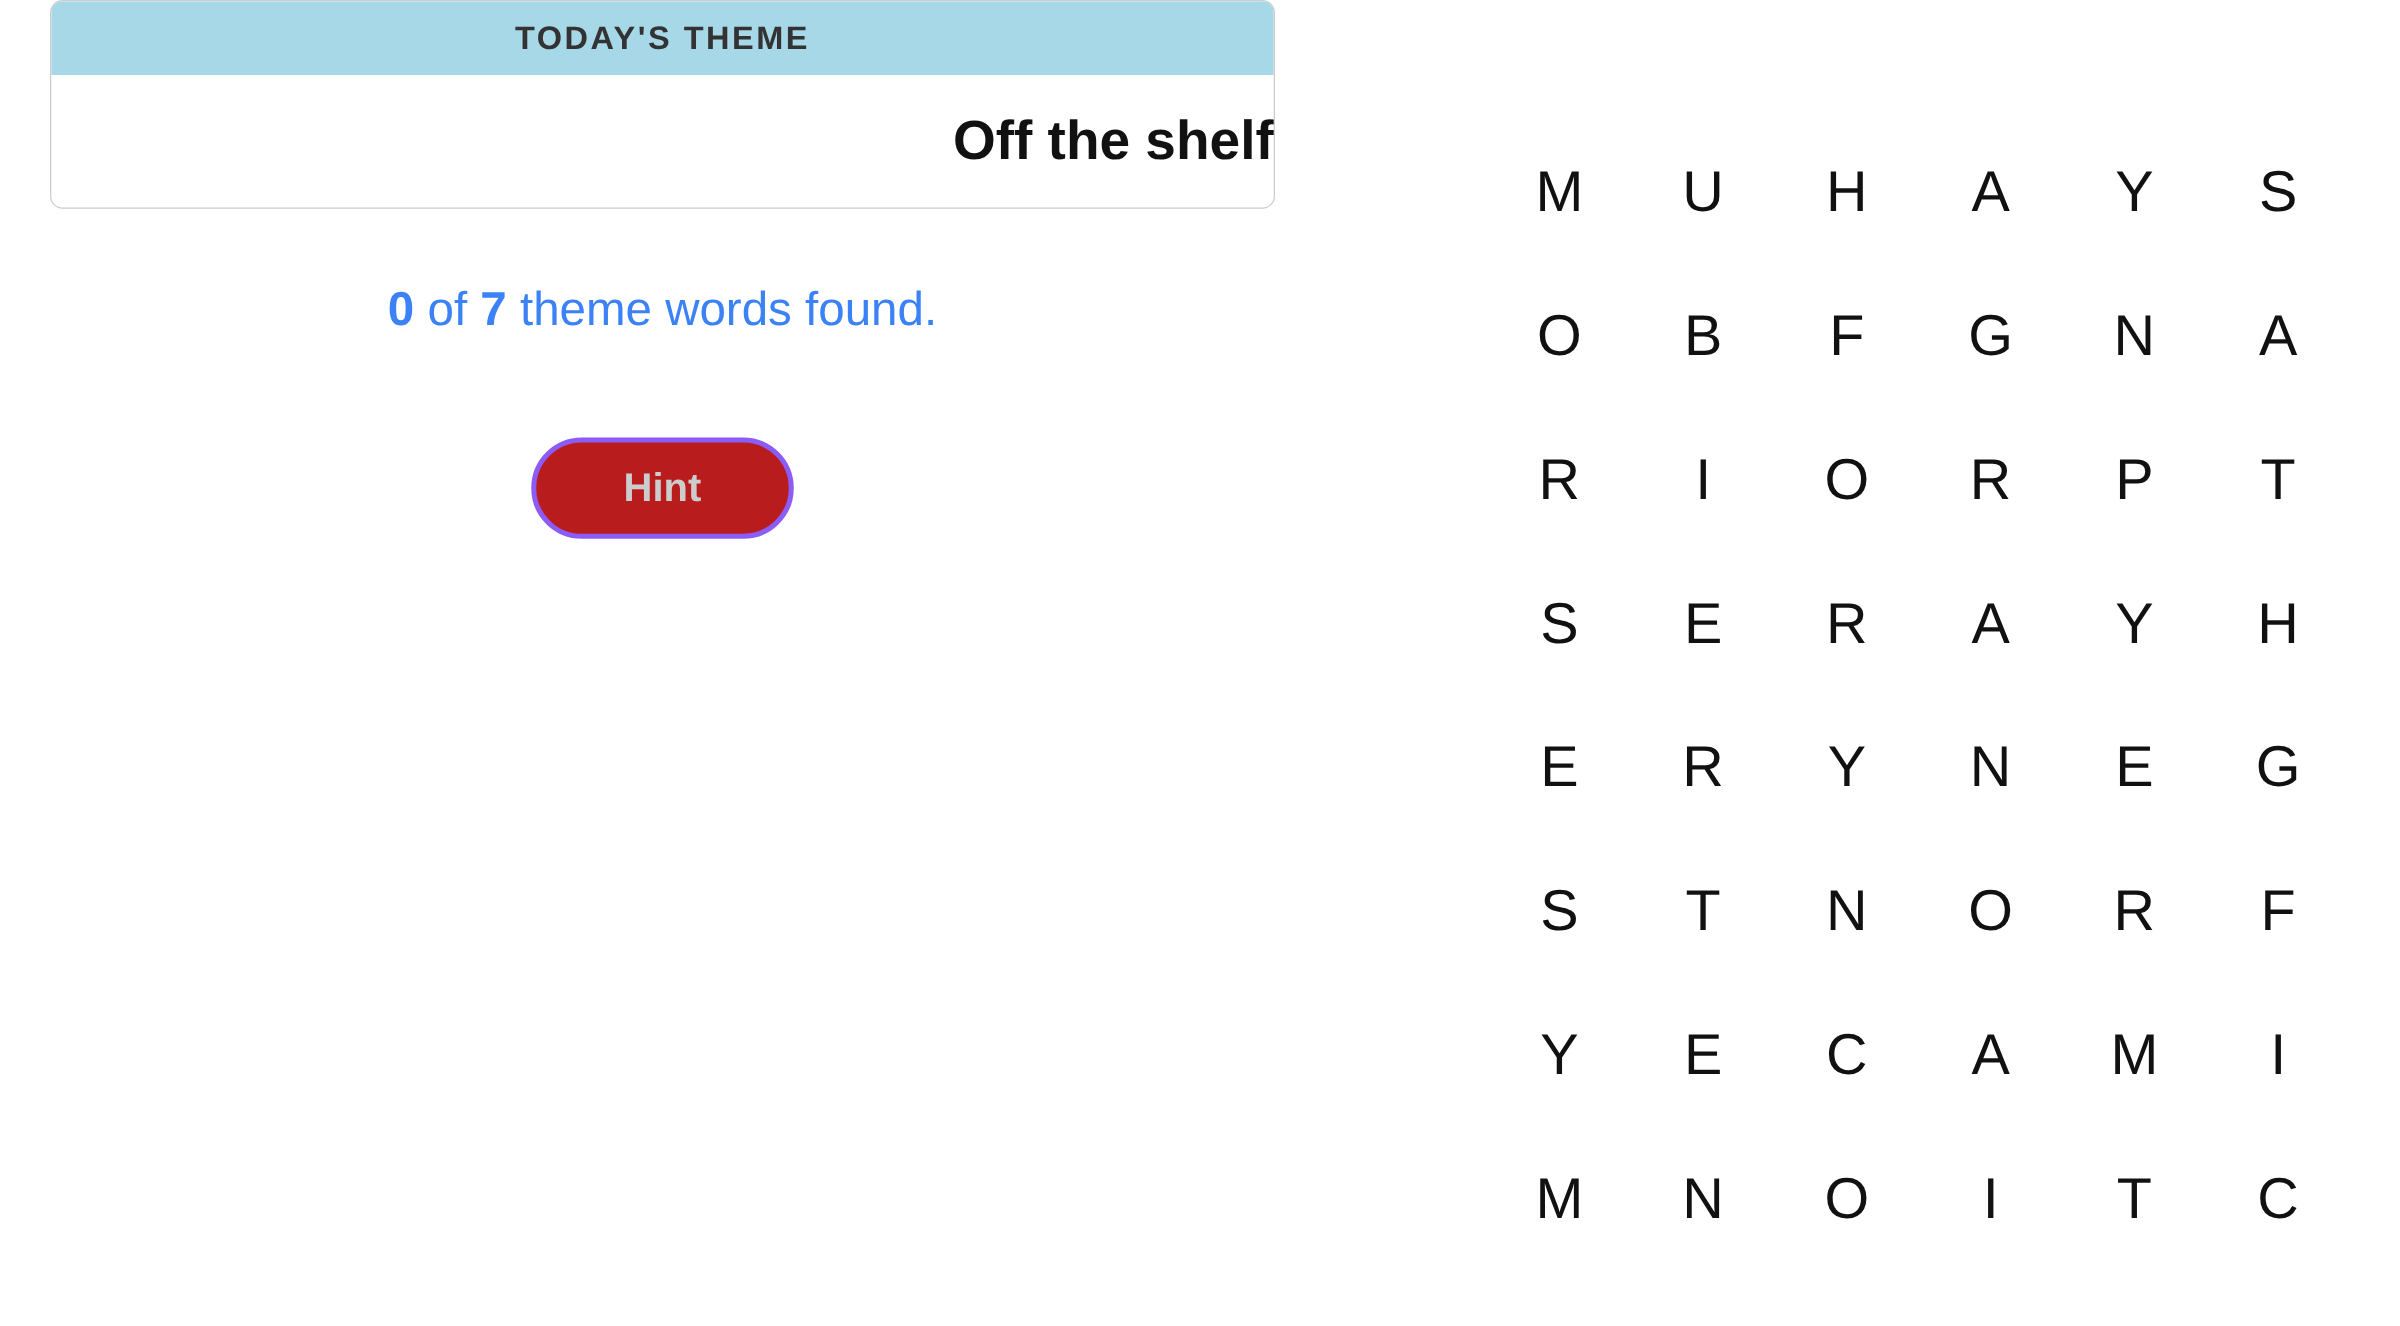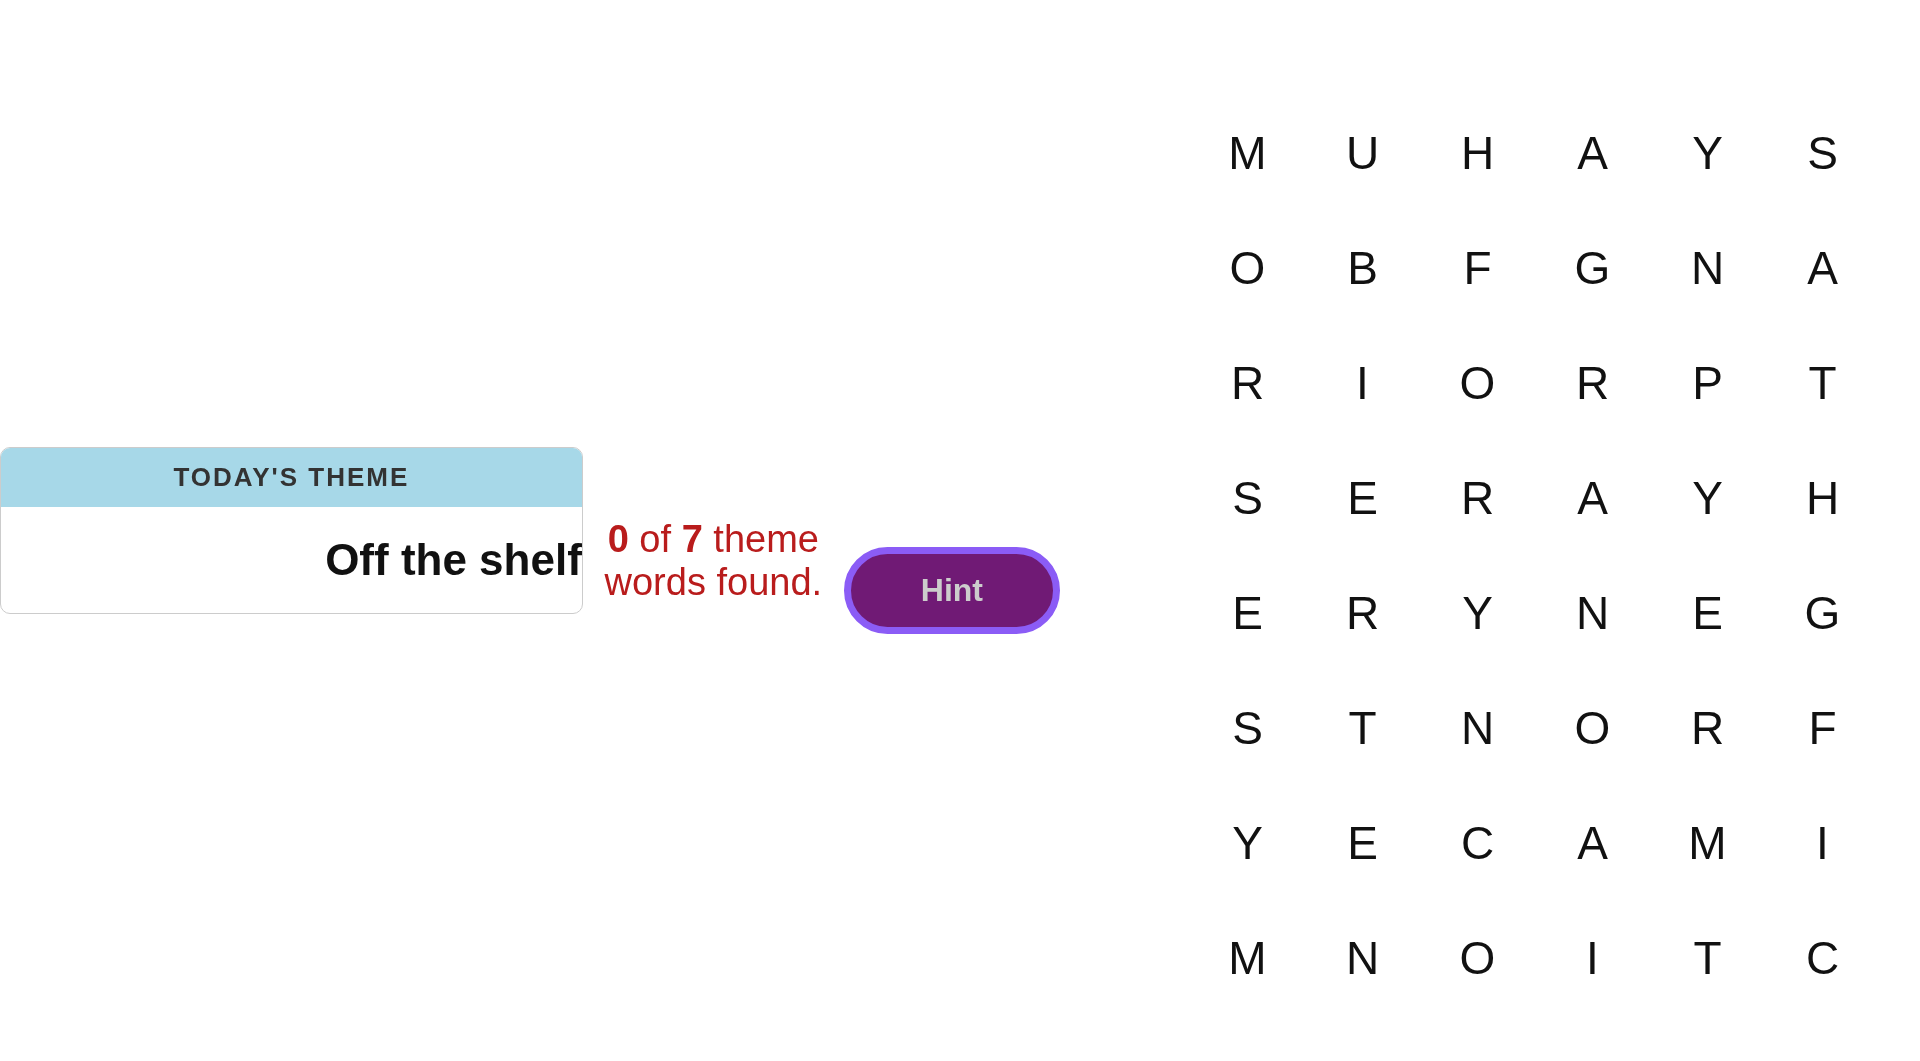--- a/index.html
+++ b/index.html
@@ -15,21 +15,21 @@
       position: relative;
     }
     .container {
       display: flex;
       width: 100%;
       height: 100%;
     }
     .left-panel {
       width: 1060px;
       display: flex;
-      flex-direction: row;
+      flex-direction: column;
       align-items: center;
     }
     .theme-card {
       width: 980px;
       border: 1px solid #ccc;
       border-radius: 10px;
       overflow: hidden;
       background: #fff;
     }
     .theme-header {
@@ -44,32 +44,32 @@
     .theme-title {
       padding: 28px 0;
       text-align: right;
       font-size: 44px;
       font-weight: 700;
       color: #111;
     }
     .progress-text {
       margin-top: 60px;
       font-size: 38px;
-      color: #b91c1c;
+      color: #3b82f6;
       text-align: center;
     }
     .progress-text .bold {
       font-weight: 700;
     }
     .hint-button {
-      margin-top: 120px;
+      margin-top: 80px;
       padding: 18px 70px;
-      border: 7px solid #8b5cf6;
+      border: 4px solid #8b5cf6;
       border-radius: 50px;
-      background: #701a75;
+      background: #b91c1c;
       font-size: 32px;
       font-weight: 600;
       color: #ccc;
       cursor: pointer;
     }
     .grid-panel {
       flex: 1;
       padding-top: 95px;
       padding-left: 130px;
     }

